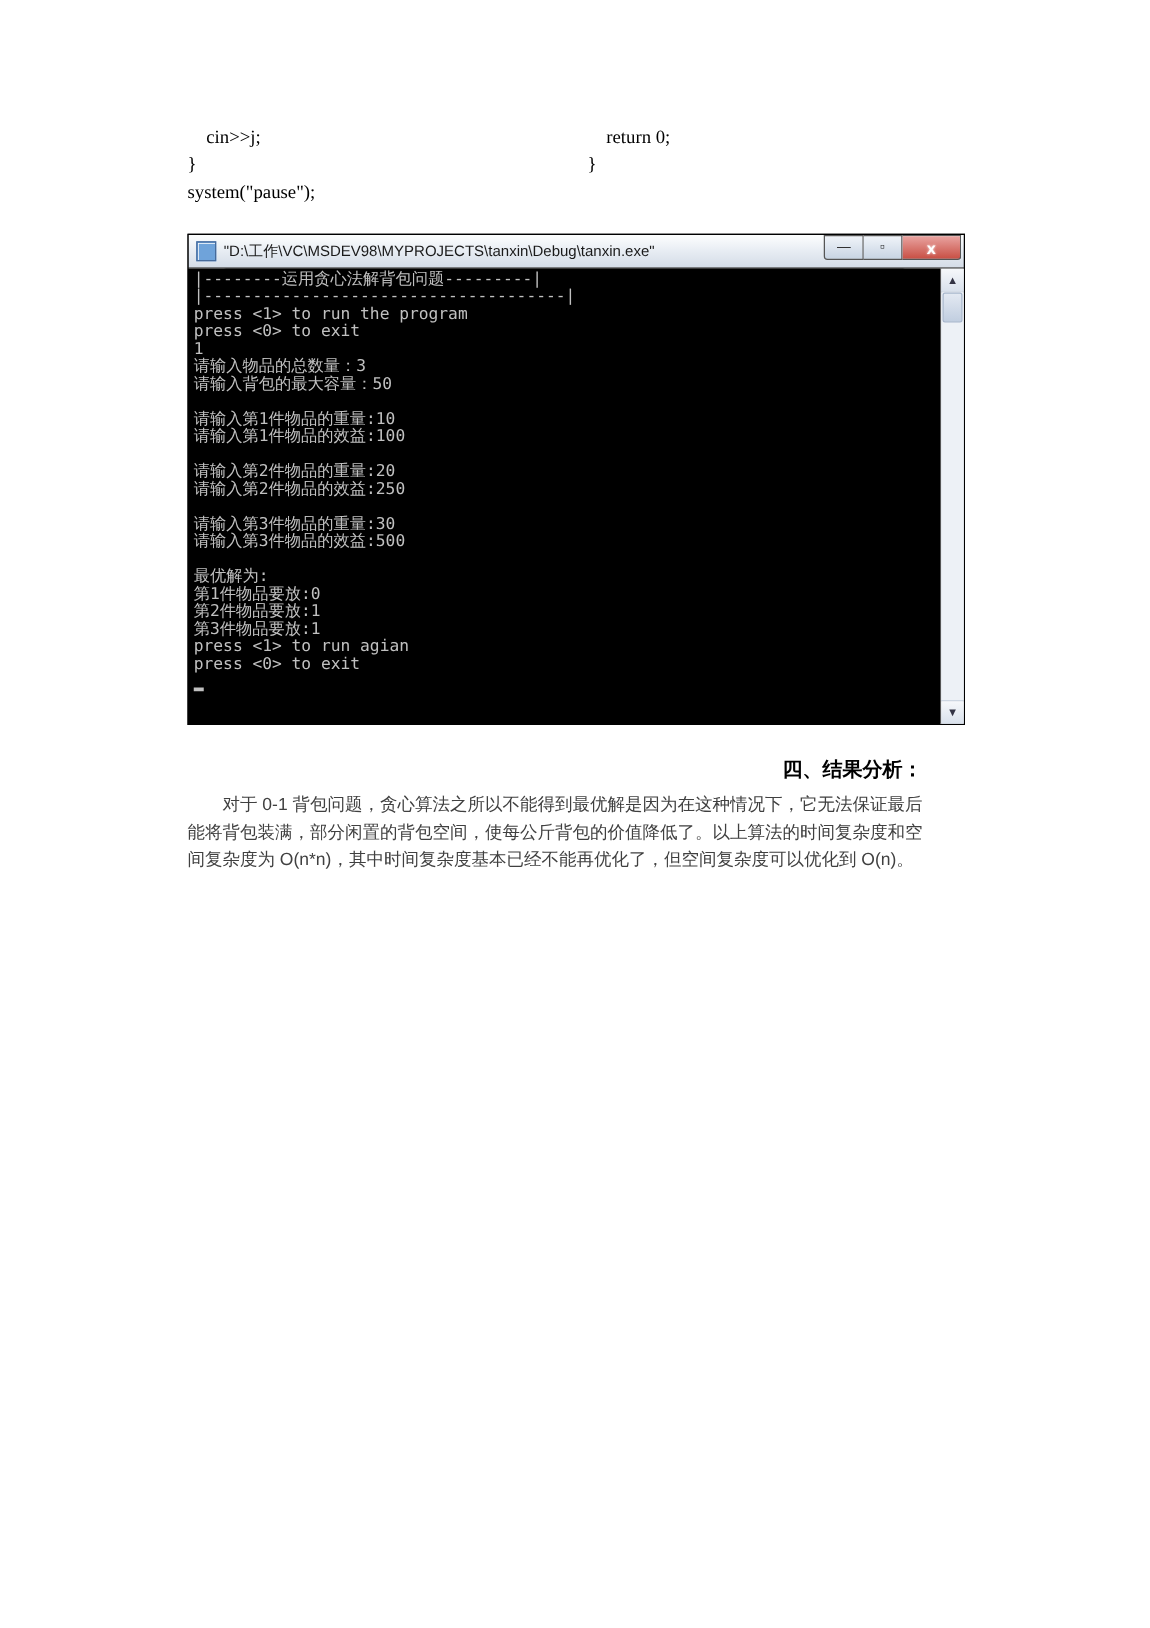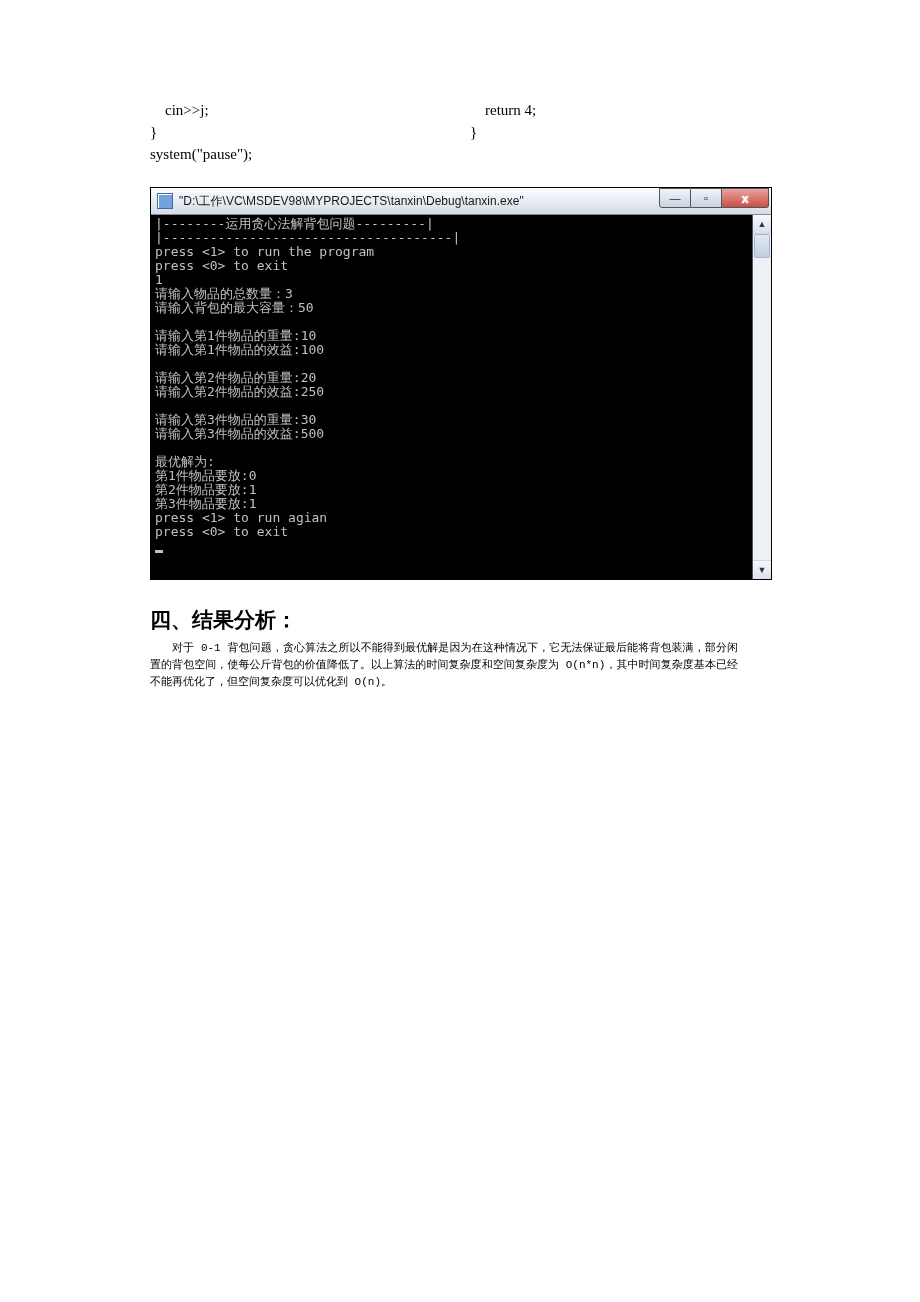--- a/index.html
+++ b/index.html
@@ -131,45 +131,46 @@
   .cursor {
     display: inline-block;
     width: 8px;
     height: 3px;
     background: #c0c0c0;
     vertical-align: bottom;
   }
 
   .section-title {
     font-family: "SimHei", "SimSun", sans-serif;
-    font-size: 21px;
+    font-size: 16px;
     font-weight: bold;
     margin-top: 26px;
     margin-bottom: 6px;
     color: #000;
+    text-align: right;
   }
   .paragraph {
-    font-family: Liberation Mono, monospace;
-    font-size: 11px;
+    font-family: Liberation Sans, sans-serif;
+    font-size: 14px;
     line-height: 1.55;
-    color: #000000;
+    color: #404040;
     text-align: justify;
     text-indent: 2em;
   }
 </style>
 </head>
 <body>
 
 <div class="page">
 
   <div class="code-cols">
     <div class="code-col left">    cin&gt;&gt;j;
 }
 system("pause");</div>
-    <div class="code-col right">    return 4;
+    <div class="code-col right">    return 0;
 }</div>
   </div>
 
   <div class="win-outer">
     <div class="titlebar">
       <div class="app-icon"></div>
       <div class="title-text">"D:\工作\VC\MSDEV98\MYPROJECTS\tanxin\Debug\tanxin.exe"</div>
       <div class="win-btns">
         <div class="wbtn min">
             <span>—</span>

